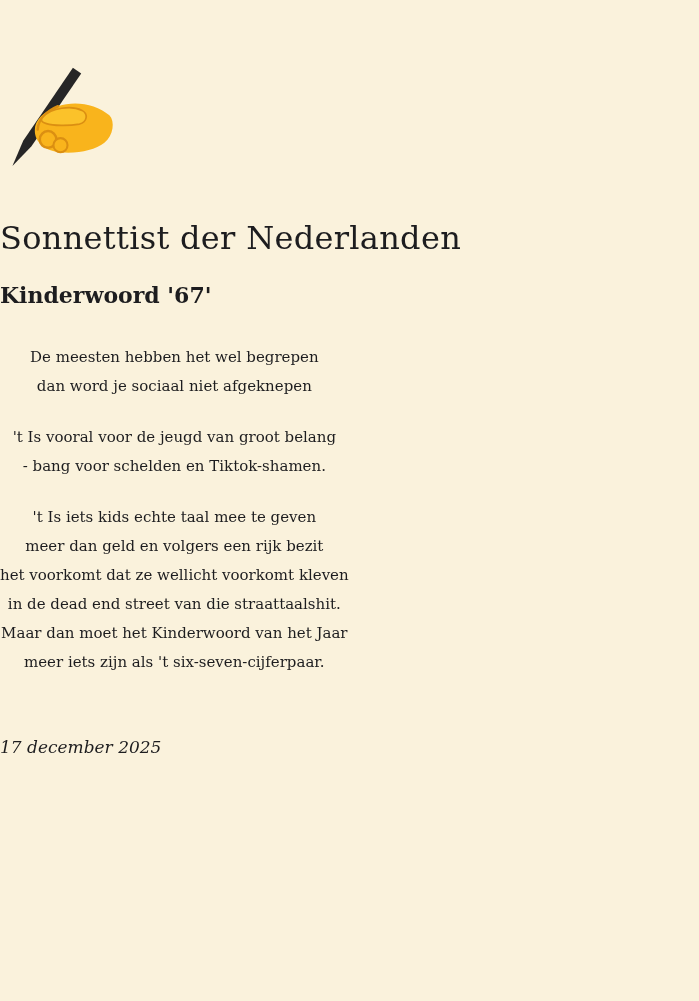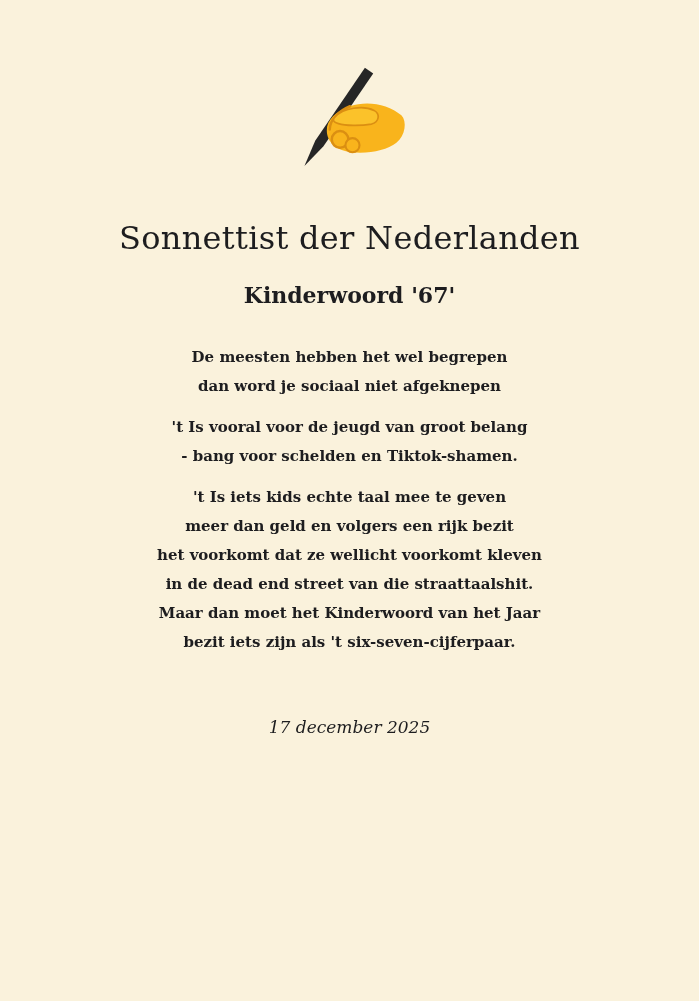--- a/index.html
+++ b/index.html
@@ -8,21 +8,21 @@
     width: 699px;
     height: 1001px;
     background: #FAF2DC;
     overflow: hidden;
   }
   .page {
     width: 699px;
     height: 1001px;
     display: flex;
     flex-direction: column;
-    align-items: center;
+    align-items: flex-start;
     text-align: center;
     color: #1D1D1F;
     font-family: "DejaVu Serif", "Liberation Serif", serif;
   }
   .emoji-wrap {
     margin-top: 64px;
     width: 116px;
     height: 116px;
     display: flex;
     align-items: center;
@@ -38,24 +38,24 @@
   .poem-title {
     margin: 26px 0 3px 0;
     font-size: 22px;
     font-weight: 700;
     line-height: 1.15;
   }
   .poem {
     margin-top: 32px;
     font-size: 15px;
     line-height: 29px;
-    font-weight: 700;
+    font-weight: 400;
   }
   .stanza { margin: 0; }
-  .stanza + .stanza { margin-top: 12px; }
+  .stanza + .stanza { margin-top: 22px; }
   .poem-line { margin: 0; }
   .pub-date {
     margin-top: 60px;
     font-size: 17px;
     line-height: 1.2;
     font-style: italic;
   }
 </style>
 </head>
 <body>
@@ -90,19 +90,19 @@
     <div class="stanza">
       <p class="poem-line">'t Is vooral voor de jeugd van groot belang</p>
       <p class="poem-line">- bang voor schelden en Tiktok-shamen.</p>
     </div>
     <div class="stanza">
       <p class="poem-line">'t Is iets kids echte taal mee te geven</p>
       <p class="poem-line">meer dan geld en volgers een rijk bezit</p>
       <p class="poem-line">het voorkomt dat ze wellicht voorkomt kleven</p>
       <p class="poem-line">in de dead end street van die straattaalshit.</p>
       <p class="poem-line">Maar dan moet het Kinderwoord van het Jaar</p>
-      <p class="poem-line">bezit iets zijn als 't six-seven-cijferpaar.</p>
+      <p class="poem-line">meer iets zijn als 't six-seven-cijferpaar.</p>
     </div>
   </div>
 
   <div class="pub-date">17 december 2025</div>
 
 </div>
 
 </body></html>

